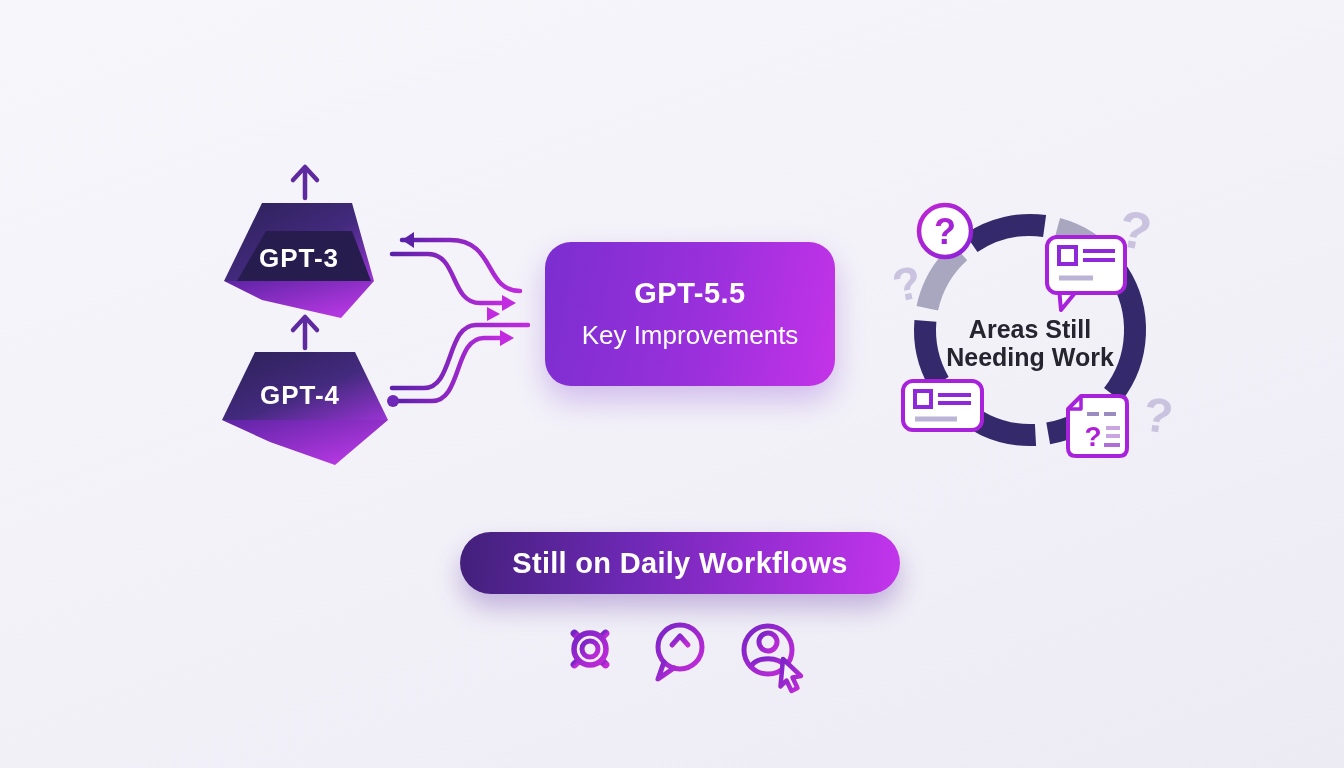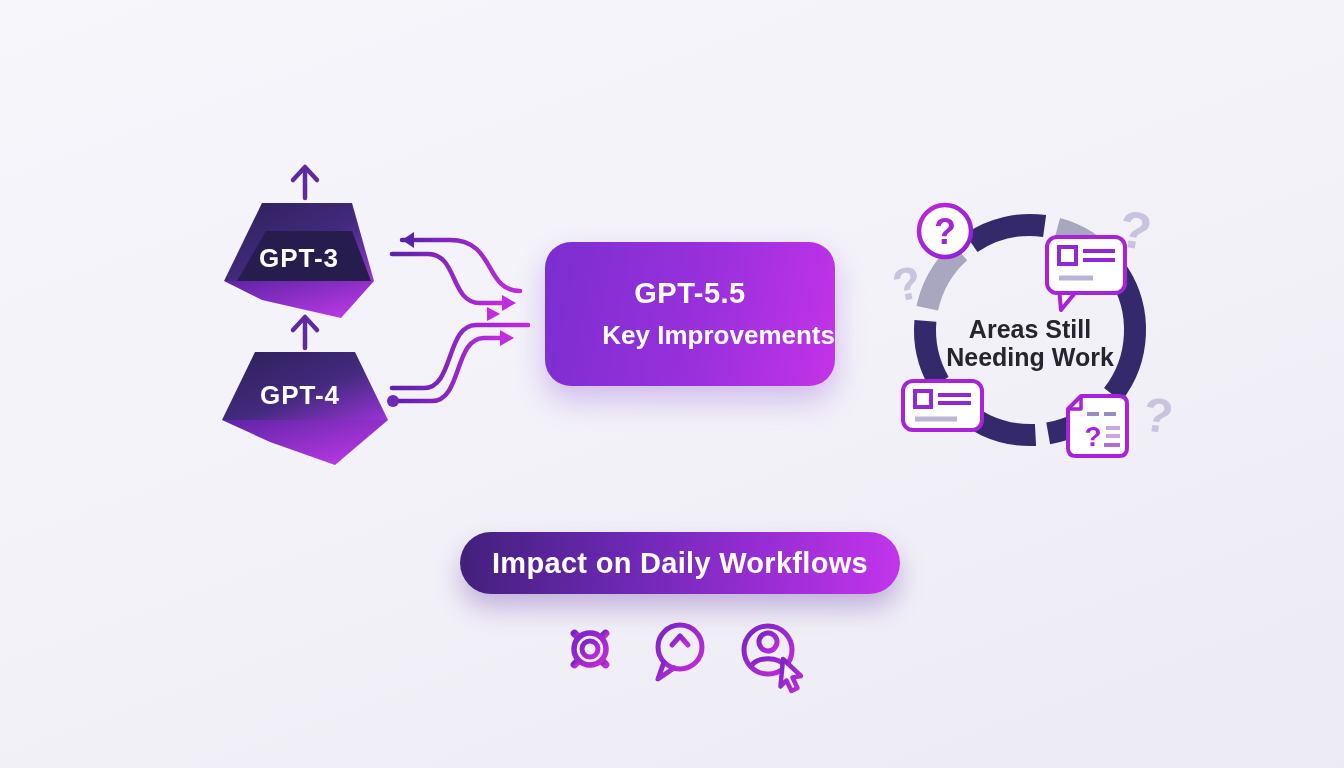--- a/index.html
+++ b/index.html
@@ -11,21 +11,21 @@
   .abs{position:absolute;}
   
   .center-box{
     left:528px;top:242px;width:290px;height:144px;border-radius:26px;
     background:linear-gradient(100deg,#7b2ed0 0%,#9a30dc 55%,#c433e8 100%);
     box-shadow:0 14px 30px rgba(123,46,208,.28);
     color:#fff;text-align:center;display:flex;flex-direction:column;
     justify-content:center;gap:4px;margin-left:17px;
   }
   .center-box .t1{font-size:29px;font-weight:bold;letter-spacing:.5px;margin-bottom:6px;}
-  .center-box .t2{font-size:26px;font-weight:bold;text-align:right;}
+  .center-box .t2{font-size:26px;font-weight:normal;}
   .center-box .t3{font-size:21px;font-weight:normal;opacity:.96;}
   
   .impact-pill{
     left:460px;top:532px;width:440px;height:62px;border-radius:31px;
     background:linear-gradient(95deg,#42207a 0%,#6d28b4 38%,#9a2dd4 70%,#c335ec 100%);
     box-shadow:0 14px 26px rgba(90,35,160,.30);
     color:#fff;display:flex;align-items:center;justify-content:center;
     font-size:29px;font-weight:bold;letter-spacing:.3px;
   }
   svg text{font-family:"Liberation Sans", sans-serif;}
@@ -157,21 +157,21 @@
     <path d="M206 216 L 244 216 Q 252 216 252 224 L 252 268 Q 252 276 244 276 L 201 276 Q 193 276 193 268 L 193 229 Z" fill="#ffffff" stroke="#a822dc" stroke-width="4" stroke-linejoin="round"></path>
     <path d="M193 229 L 206 229 L 206 216" fill="none" stroke="#a822dc" stroke-width="3.5" stroke-linejoin="round"></path>
     <path d="M212 234 L 224 234 M229 234 L 241 234" stroke="#9a8cc0" stroke-width="4"></path>
     <text x="218" y="266" text-anchor="middle" font-size="28" font-weight="bold" fill="#b01fd8">?</text>
     <path d="M231 248 L 245 248 M231 256 L 245 256" stroke="#c9a6e0" stroke-width="4"></path>
     <path d="M229 265 L 245 265" stroke="#b06cd8" stroke-width="4"></path>
   </g>
 </svg>
 
 <div class="abs impact-pill">
-  <span>Impact on Daily Workflows</span>
+  <span>Still on Daily Workflows</span>
 </div>
 
 <svg class="abs" style="left:545px;top:612px;" width="270" height="90" viewBox="0 0 270 90" fill="none">
   <defs>
     <linearGradient id="gradIcon" x1="0" y1="0" x2="1" y2="1">
       <stop offset="0" stop-color="#7724c6"></stop>
         <stop offset="1" stop-color="#c42bd8"></stop>
     </linearGradient>
   </defs>
 

